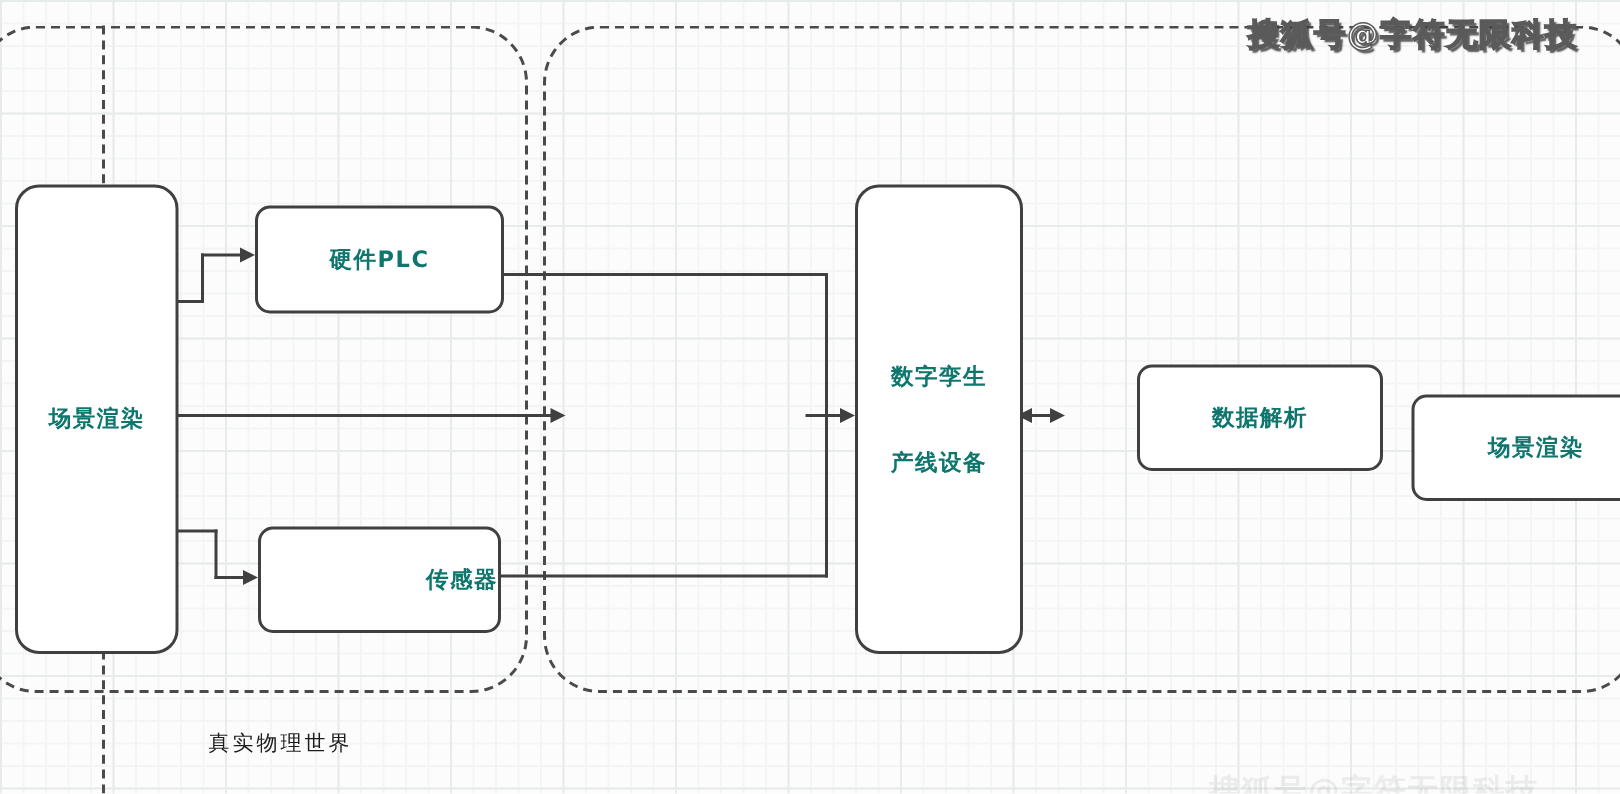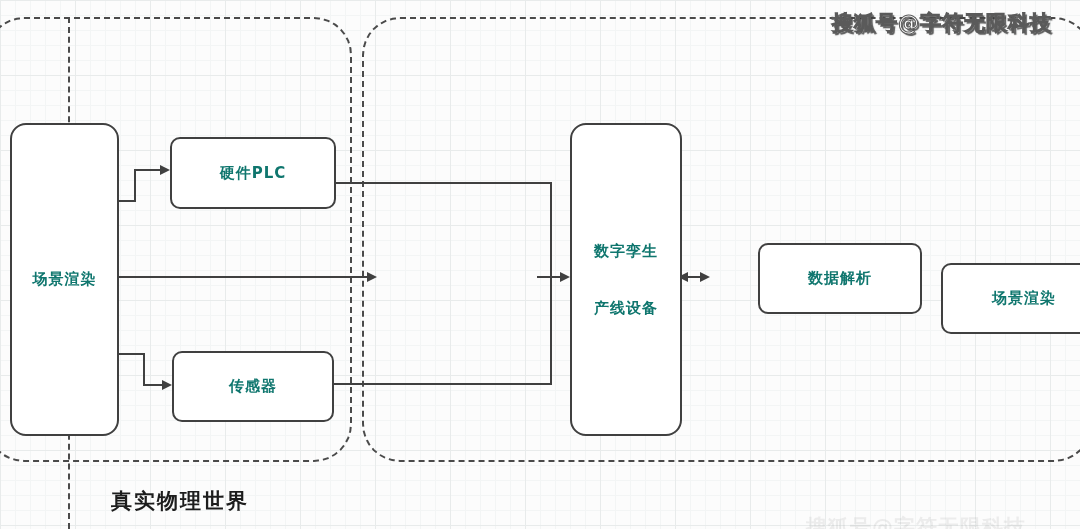--- a/index.html
+++ b/index.html
@@ -42,25 +42,26 @@
     letter-spacing:1px;
     line-height:1.4;
   }
   .box.tall{border-radius:16px;}
   .hline,.vline{position:absolute;background:#404040;}
   .arr{position:absolute;width:0;height:0;}
   .arr.right{border-top:5px solid transparent;border-bottom:5px solid transparent;border-left:10px solid #404040;}
   .arr.left{border-top:5px solid transparent;border-bottom:5px solid transparent;border-right:10px solid #404040;}
   .region-label{
     position:absolute;
-    font-size:21px;
-    font-weight:700;
+    font-size:14px;
+    font-weight:400;
     color:#1d1d1d;
     letter-spacing:2px;
     white-space:nowrap;
+    margin-left:28px;
   }
   .wm-top{
     position:absolute;
     left:832px;top:9px;
     font-size:21px;
     font-weight:700;
     letter-spacing:1px;
     color:#ffffff;
     -webkit-text-stroke:1px #5a5a5a;
     text-shadow:2px 2px 1px rgba(60,60,60,0.85);
@@ -114,21 +115,21 @@
   <div class="arr right" style="left:903px;top:272px;"></div>
 
   <div class="box tall" style="left:10px;top:123px;width:105px;height:309px;">
     <span>场景渲染</span>
   </div>
 
   <div class="box" style="left:170px;top:137px;width:162px;height:68px;">
     <span>硬件PLC</span>
   </div>
 
-  <div class="box" style="left:172px;top:351px;width:158px;height:67px;">
+  <div class="box" style="left:172px;top:351px;width:158px;height:67px;justify-content:flex-end;">
     <span>传感器</span>
   </div>
 
 
   <div class="box tall" style="left:570px;top:123px;width:108px;height:309px;flex-direction:column;gap:36px;">
     <span>数字孪生</span>
     <span>产线设备</span>
   </div>
 
   <div class="box" style="left:710px;top:243px;width:160px;height:67px;margin-left:48px;">

